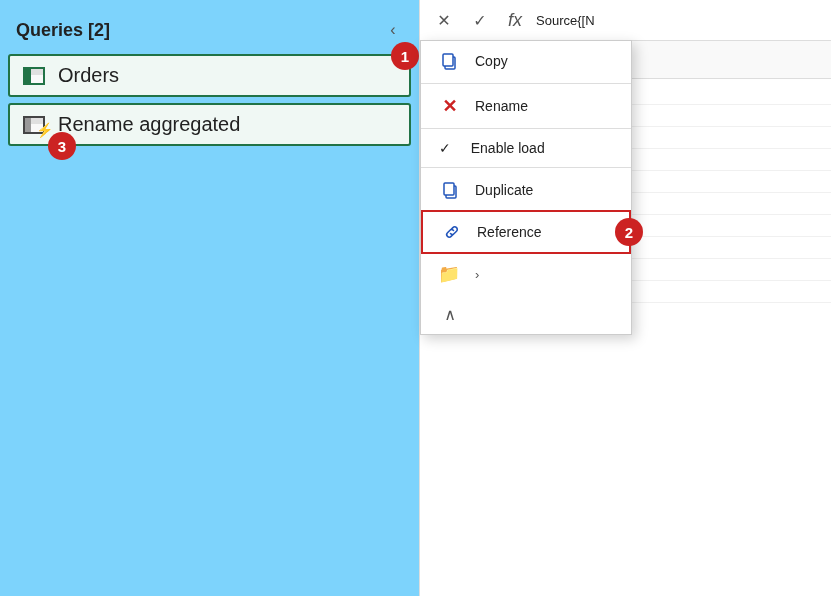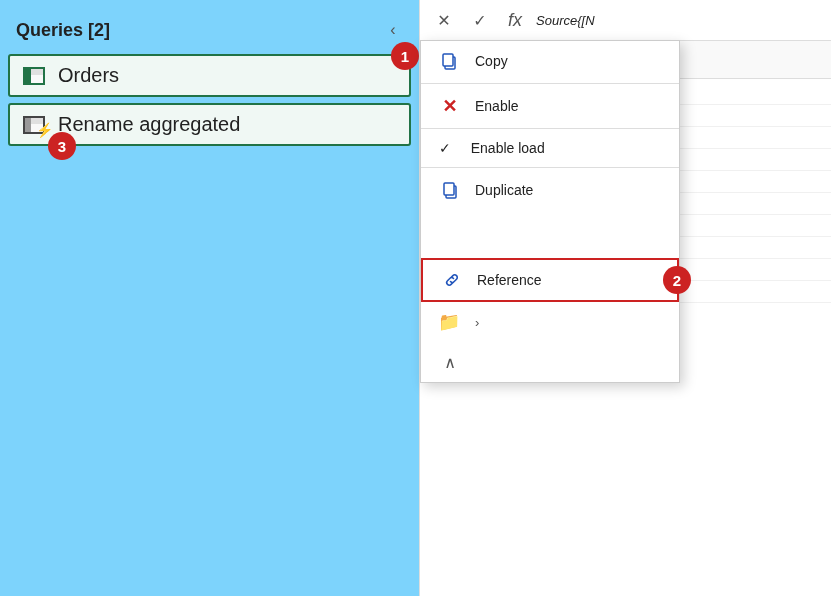--- a/index.html
+++ b/index.html
@@ -172,21 +172,20 @@
       padding: 0 6px;
     }
 
     .formula-input {
       flex: 1;
       border: none;
       font-size: 13px;
       color: #222;
       background: transparent;
       outline: none;
-      font-style: italic;
     }
 
     
     .column-bar {
       display: flex;
       align-items: center;
       padding: 4px 8px;
       border-bottom: 1px solid #ddd;
       gap: 4px;
       background: #f9f9f9;
@@ -255,21 +254,21 @@
       font-size: 13px;
       color: #222;
       border-bottom: 1px solid #f0f0f0;
     }
 
     
     .context-menu {
       position: absolute;
       top: 40px;
       left: 0;
-      width: 260px;
+      width: 212px;
       background: #fff;
       border: 1px solid #ccc;
       box-shadow: 4px 4px 12px rgba(0,0,0,0.18);
       z-index: 100;
     }
 
     .menu-item {
       display: flex;
       align-items: center;
       padding: 9px 18px;
@@ -424,21 +423,21 @@
         </svg>
       </span>
       <span class="menu-label">Copy</span>
     </div>
 
 
     <hr class="menu-separator">
 
     <div class="menu-item">
       <span class="menu-icon menu-icon-red" style="font-size:18px; font-weight:700;">✕</span>
-      <span class="menu-label">Enable</span>
+      <span class="menu-label">Rename</span>
     </div>
 
 
     <hr class="menu-separator">
 
     <div class="menu-item">
       <span class="menu-checkmark">✓</span>
       <span class="menu-label">Enable load</span>
     </div>
 
@@ -447,21 +446,21 @@
     <div class="menu-item">
       <span class="menu-icon menu-icon-blue">
         <svg width="18" height="18" viewBox="0 0 18 18" fill="none" xmlns="http://www.w3.org/2000/svg">
           <rect x="5" y="5" width="10" height="12" rx="1" stroke="#2255bb" stroke-width="1.5" fill="none"></rect>
           <rect x="3" y="2" width="10" height="12" rx="1" stroke="#2255bb" stroke-width="1.5" fill="white"></rect>
         </svg>
       </span>
       <span class="menu-label">Duplicate</span>
     </div>
 
-    <div class="menu-item highlighted" style="position:relative;margin-top:48px;">
+    <div class="menu-item highlighted" style="position:relative;">
       <span class="menu-icon menu-icon-blue">
         <svg width="20" height="20" viewBox="0 0 20 20" fill="none" xmlns="http://www.w3.org/2000/svg">
           <path d="M8.5 11.5C9.2 12.3 10.4 12.8 11.5 12.2L14.5 9.2C15.5 8.2 15.5 6.6 14.5 5.6C13.5 4.6 11.9 4.6 10.9 5.6L9.5 7" stroke="#2255bb" stroke-width="1.6" stroke-linecap="round"></path>
           <path d="M11.5 8.5C10.8 7.7 9.6 7.2 8.5 7.8L5.5 10.8C4.5 11.8 4.5 13.4 5.5 14.4C6.5 15.4 8.1 15.4 9.1 14.4L10.5 13" stroke="#2255bb" stroke-width="1.6" stroke-linecap="round"></path>
         </svg>
       </span>
       <span class="menu-label">Reference</span>
       <div class="badge-2">2</div>
     </div>
 

